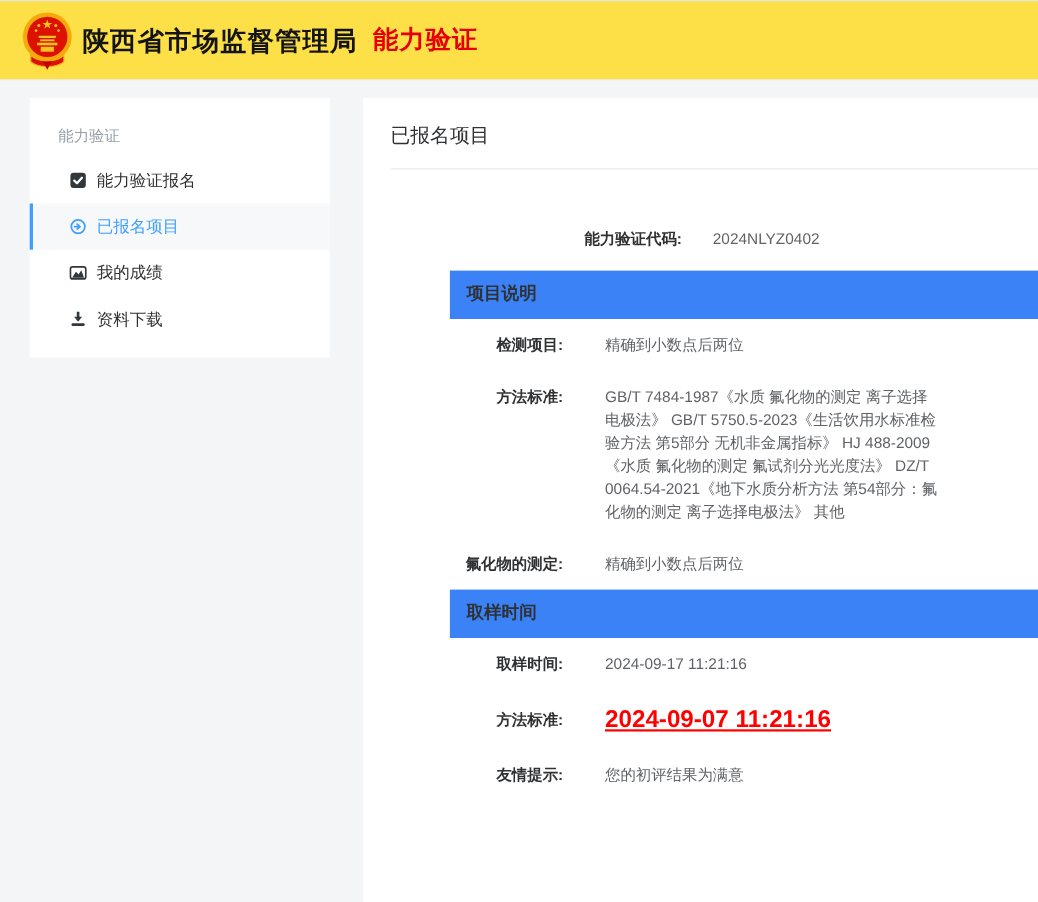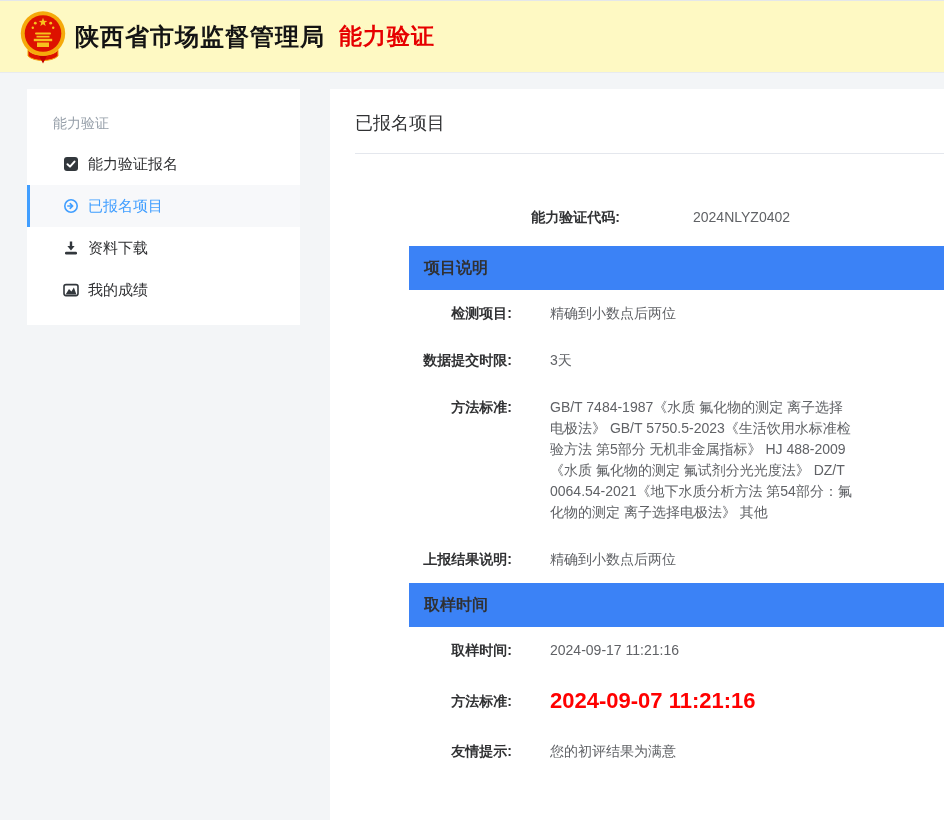--- a/index.html
+++ b/index.html
@@ -1,20 +1,20 @@
 <!DOCTYPE html>
 <html><head>
 <meta charset="utf-8">
 <style>
   html,body{margin:0;padding:0;width:944px;height:820px;overflow:hidden;
     font-family:"Liberation Sans","DejaVu Sans",sans-serif;background:#f3f5f7;}
   .page{width:944px;height:820px;display:flex;flex-direction:column;border-top:1px solid #e4e7ea;box-sizing:border-box;}
 
   
-  .app-header{height:72px;min-height:72px;background:#fef9c3;border-bottom:1px solid #e8ebee;
+  .app-header{height:72px;min-height:72px;background:#fde047;border-bottom:1px solid #e8ebee;
     display:flex;align-items:center;padding-left:20px;box-sizing:border-box;}
   .org-name{margin-left:9px;font-size:24px;font-weight:700;color:#141414;letter-spacing:1px;}
   .app-name{margin-left:14px;font-size:23px;font-weight:700;color:#e60000;letter-spacing:1px;}
 
   
   .content{flex:1;display:flex;background:#f3f5f7;padding-top:16px;box-sizing:border-box;overflow:hidden;}
   .side-col{width:330px;min-width:330px;}
   .side-card{margin-left:27px;width:273px;background:#fff;padding:14px 0;box-sizing:border-box;}
   .group-title{height:40px;line-height:40px;padding-left:26px;color:#97a0aa;font-size:14px;}
   .side-item{height:42px;display:flex;align-items:center;padding-left:33px;font-size:15px;
@@ -23,27 +23,27 @@
   .side-item.active{background:#f7f8fa;border-left-color:#409eff;color:#409eff;}
 
   
   .main-panel{flex:1;background:#fff;overflow:hidden;}
   .page-title{margin:0 0 0 25px;padding-top:22px;font-size:18px;font-weight:400;color:#303133;}
   .title-divider{margin:18px 0 0 25px;border-bottom:1px solid #e4e7ed;}
   .form{margin-left:79px;}
   .row{display:flex;padding:13px 0;font-size:14px;line-height:21px;}
   .lbl{width:103px;padding-right:38px;text-align:right;font-weight:700;color:#303133;flex:none;}
   .val{width:302px;color:#606266;white-space:pre-wrap;}
-  .row-code{margin-top:40px;margin-bottom:5px;gap:45px;}
+  .row-code{margin-top:40px;margin-bottom:5px;}
   .row-code .lbl{width:211px;padding-right:28px;}
   .row-code .val{width:auto;}
   .section-bar{height:44px;line-height:44px;background:#3b82f6;padding-left:15px;
     font-size:16px;font-weight:700;color:#303133;}
   .row-deadline{align-items:center;}
-  .row-deadline .val{font-size:22px;font-weight:700;color:#ff0000;line-height:28px;width:auto;}
+  .row-deadline .val{font-size:22px;font-weight:700;color:#ff0000;line-height:28px;width:auto;text-decoration:underline;}
 </style>
 </head>
 <body>
 
 <div class="page">
 
   <header class="app-header">
     <span style="display:inline-flex;">
       <svg width="46" height="54" viewBox="0 0 46 54" xmlns="http://www.w3.org/2000/svg" aria-hidden="true">
         <path d="M8,40 C13,47 33,47 38,40 L38,46 C32,52 14,52 8,46 Z" fill="#dd1100" stroke="#f5a90a" stroke-width="1"></path>
@@ -87,36 +87,36 @@
                 <circle cx="8" cy="8" r="6.2" fill="none" stroke="#409eff" stroke-width="1.6"></circle>
                 <path d="M4.8 8 H9.4 M7.2 5.7 L9.7 8 L7.2 10.3" stroke="#409eff" stroke-width="1.6" fill="none" stroke-linecap="round" stroke-linejoin="round"></path>
               </svg>
           </span>
           <span>已报名项目</span>
         </div>
 
         <div class="side-item">
           <span class="ico">
             <svg width="16" height="16" viewBox="0 0 16 16">
+                <rect x="1" y="2.6" width="14" height="11" rx="2" fill="none" stroke="#32373c" stroke-width="1.6"></rect>
+                <path d="M2.6 12.4 L6 7 L8.4 9.6 L10.9 5.6 L13.4 12.4 Z" fill="#32373c"></path>
+              </svg>
+          </span>
+          <span>我的成绩</span>
+        </div>
+
+        <div class="side-item">
+          <span class="ico">
+            <svg width="16" height="16" viewBox="0 0 16 16">
                 <path d="M8 1.5 V7" stroke="#32373c" stroke-width="2.4"></path>
                 <path d="M4.4 6 L8 10.6 L11.6 6 Z" fill="#32373c"></path>
                 <rect x="2" y="11.8" width="12" height="2.6" rx="1.2" fill="#32373c"></rect>
               </svg>
           </span>
           <span>资料下载</span>
-        </div>
-
-        <div class="side-item">
-          <span class="ico">
-            <svg width="16" height="16" viewBox="0 0 16 16">
-                <rect x="1" y="2.6" width="14" height="11" rx="2" fill="none" stroke="#32373c" stroke-width="1.6"></rect>
-                <path d="M2.6 12.4 L6 7 L8.4 9.6 L10.9 5.6 L13.4 12.4 Z" fill="#32373c"></path>
-              </svg>
-          </span>
-          <span>我的成绩</span>
         </div>
       </nav>
     </aside>
 
     <main class="main-panel">
       <h1 class="page-title">已报名项目</h1>
       <div class="title-divider"></div>
 
       <div class="form">
 
@@ -125,32 +125,28 @@
           <span class="val">2024NLYZ0402</span>
         </div>
 
         <div class="section-bar">项目说明</div>
 
         <div class="row">
           <span class="lbl">检测项目:</span>
           <span class="val">精确到小数点后两位</span>
         </div>
 
-        <div class="row">
-          <span class="lbl">数据提交时限:</span>
-          <span class="val">3天</span>
-        </div>
 
         <div class="row">
           <span class="lbl">方法标准:</span>
           <span class="val">GB/T 7484-1987《水质 氟化物的测定 离子选择电极法》 GB/T 5750.5-2023《生活饮用水标准检验方法 第5部分 无机非金属指标》 HJ 488-2009 《水质 氟化物的测定 氟试剂分光光度法》 DZ/T 0064.54-2021《地下水质分析方法 第54部分：氟化物的测定 离子选择电极法》 其他</span>
         </div>
 
         <div class="row">
-          <span class="lbl">上报结果说明:</span>
+          <span class="lbl">氟化物的测定:</span>
           <span class="val">精确到小数点后两位</span>
         </div>
 
         <div class="section-bar">取样时间</div>
 
         <div class="row">
           <span class="lbl">取样时间:</span>
           <span class="val">2024-09-17 11:21:16</span>
         </div>
 

